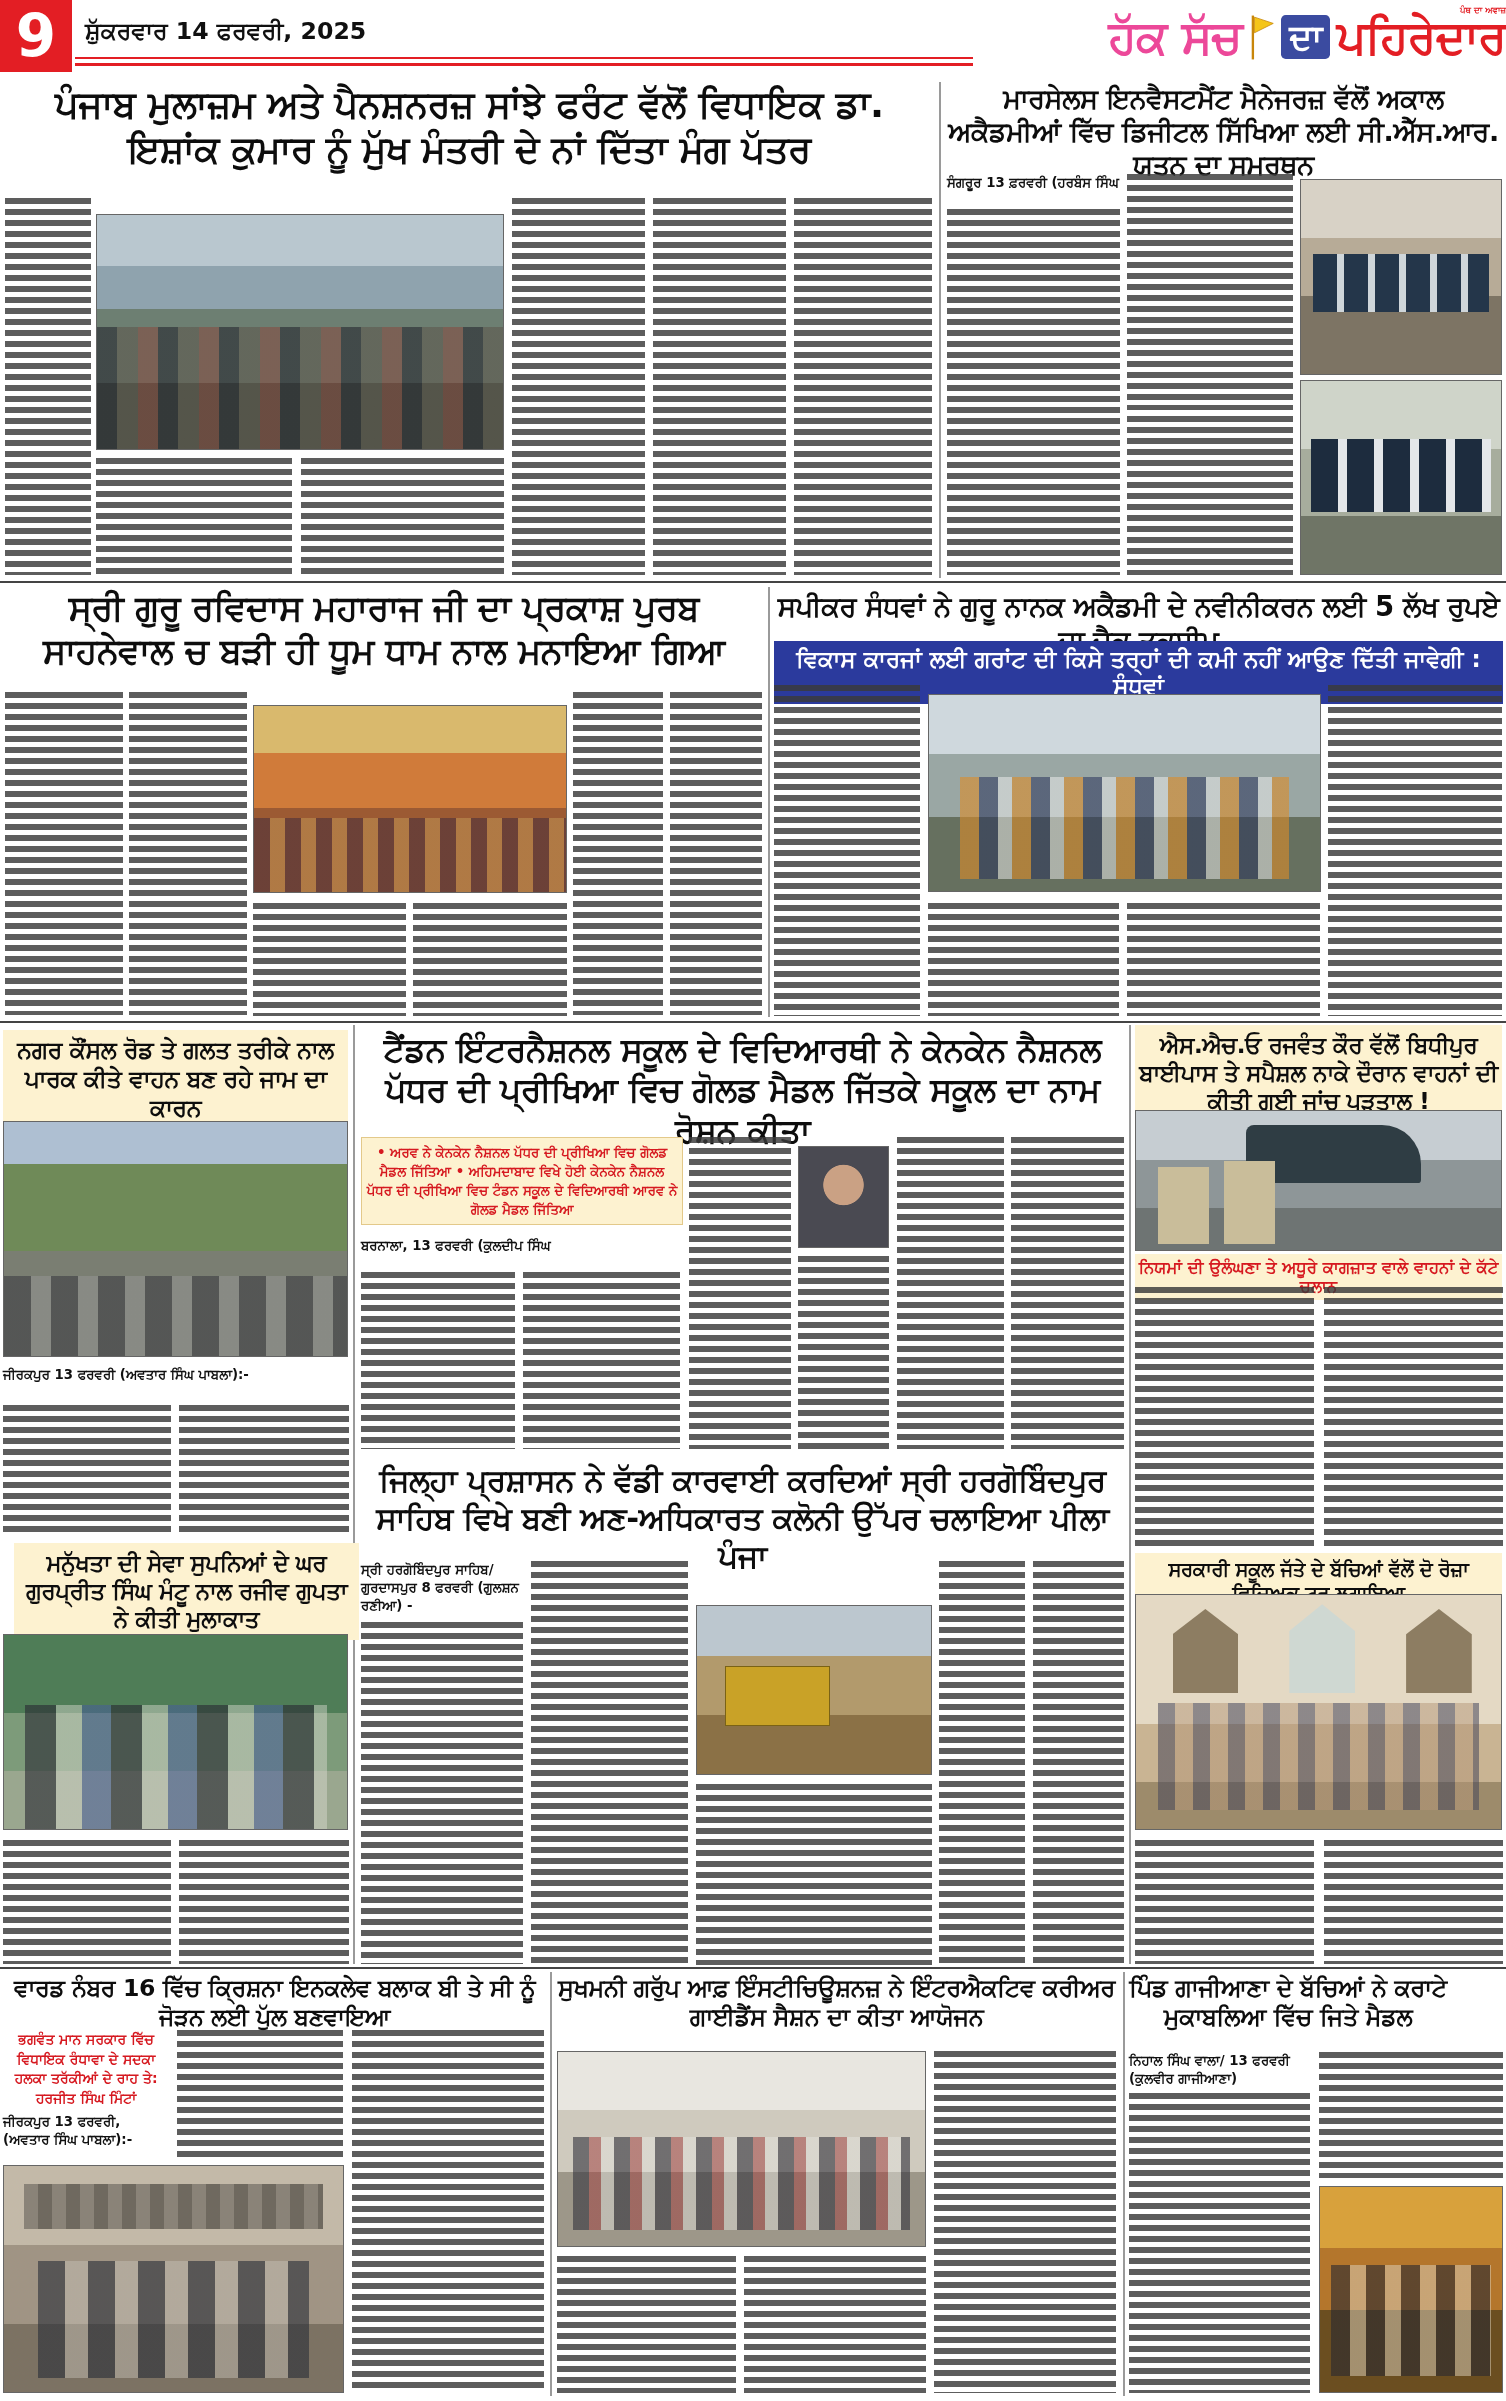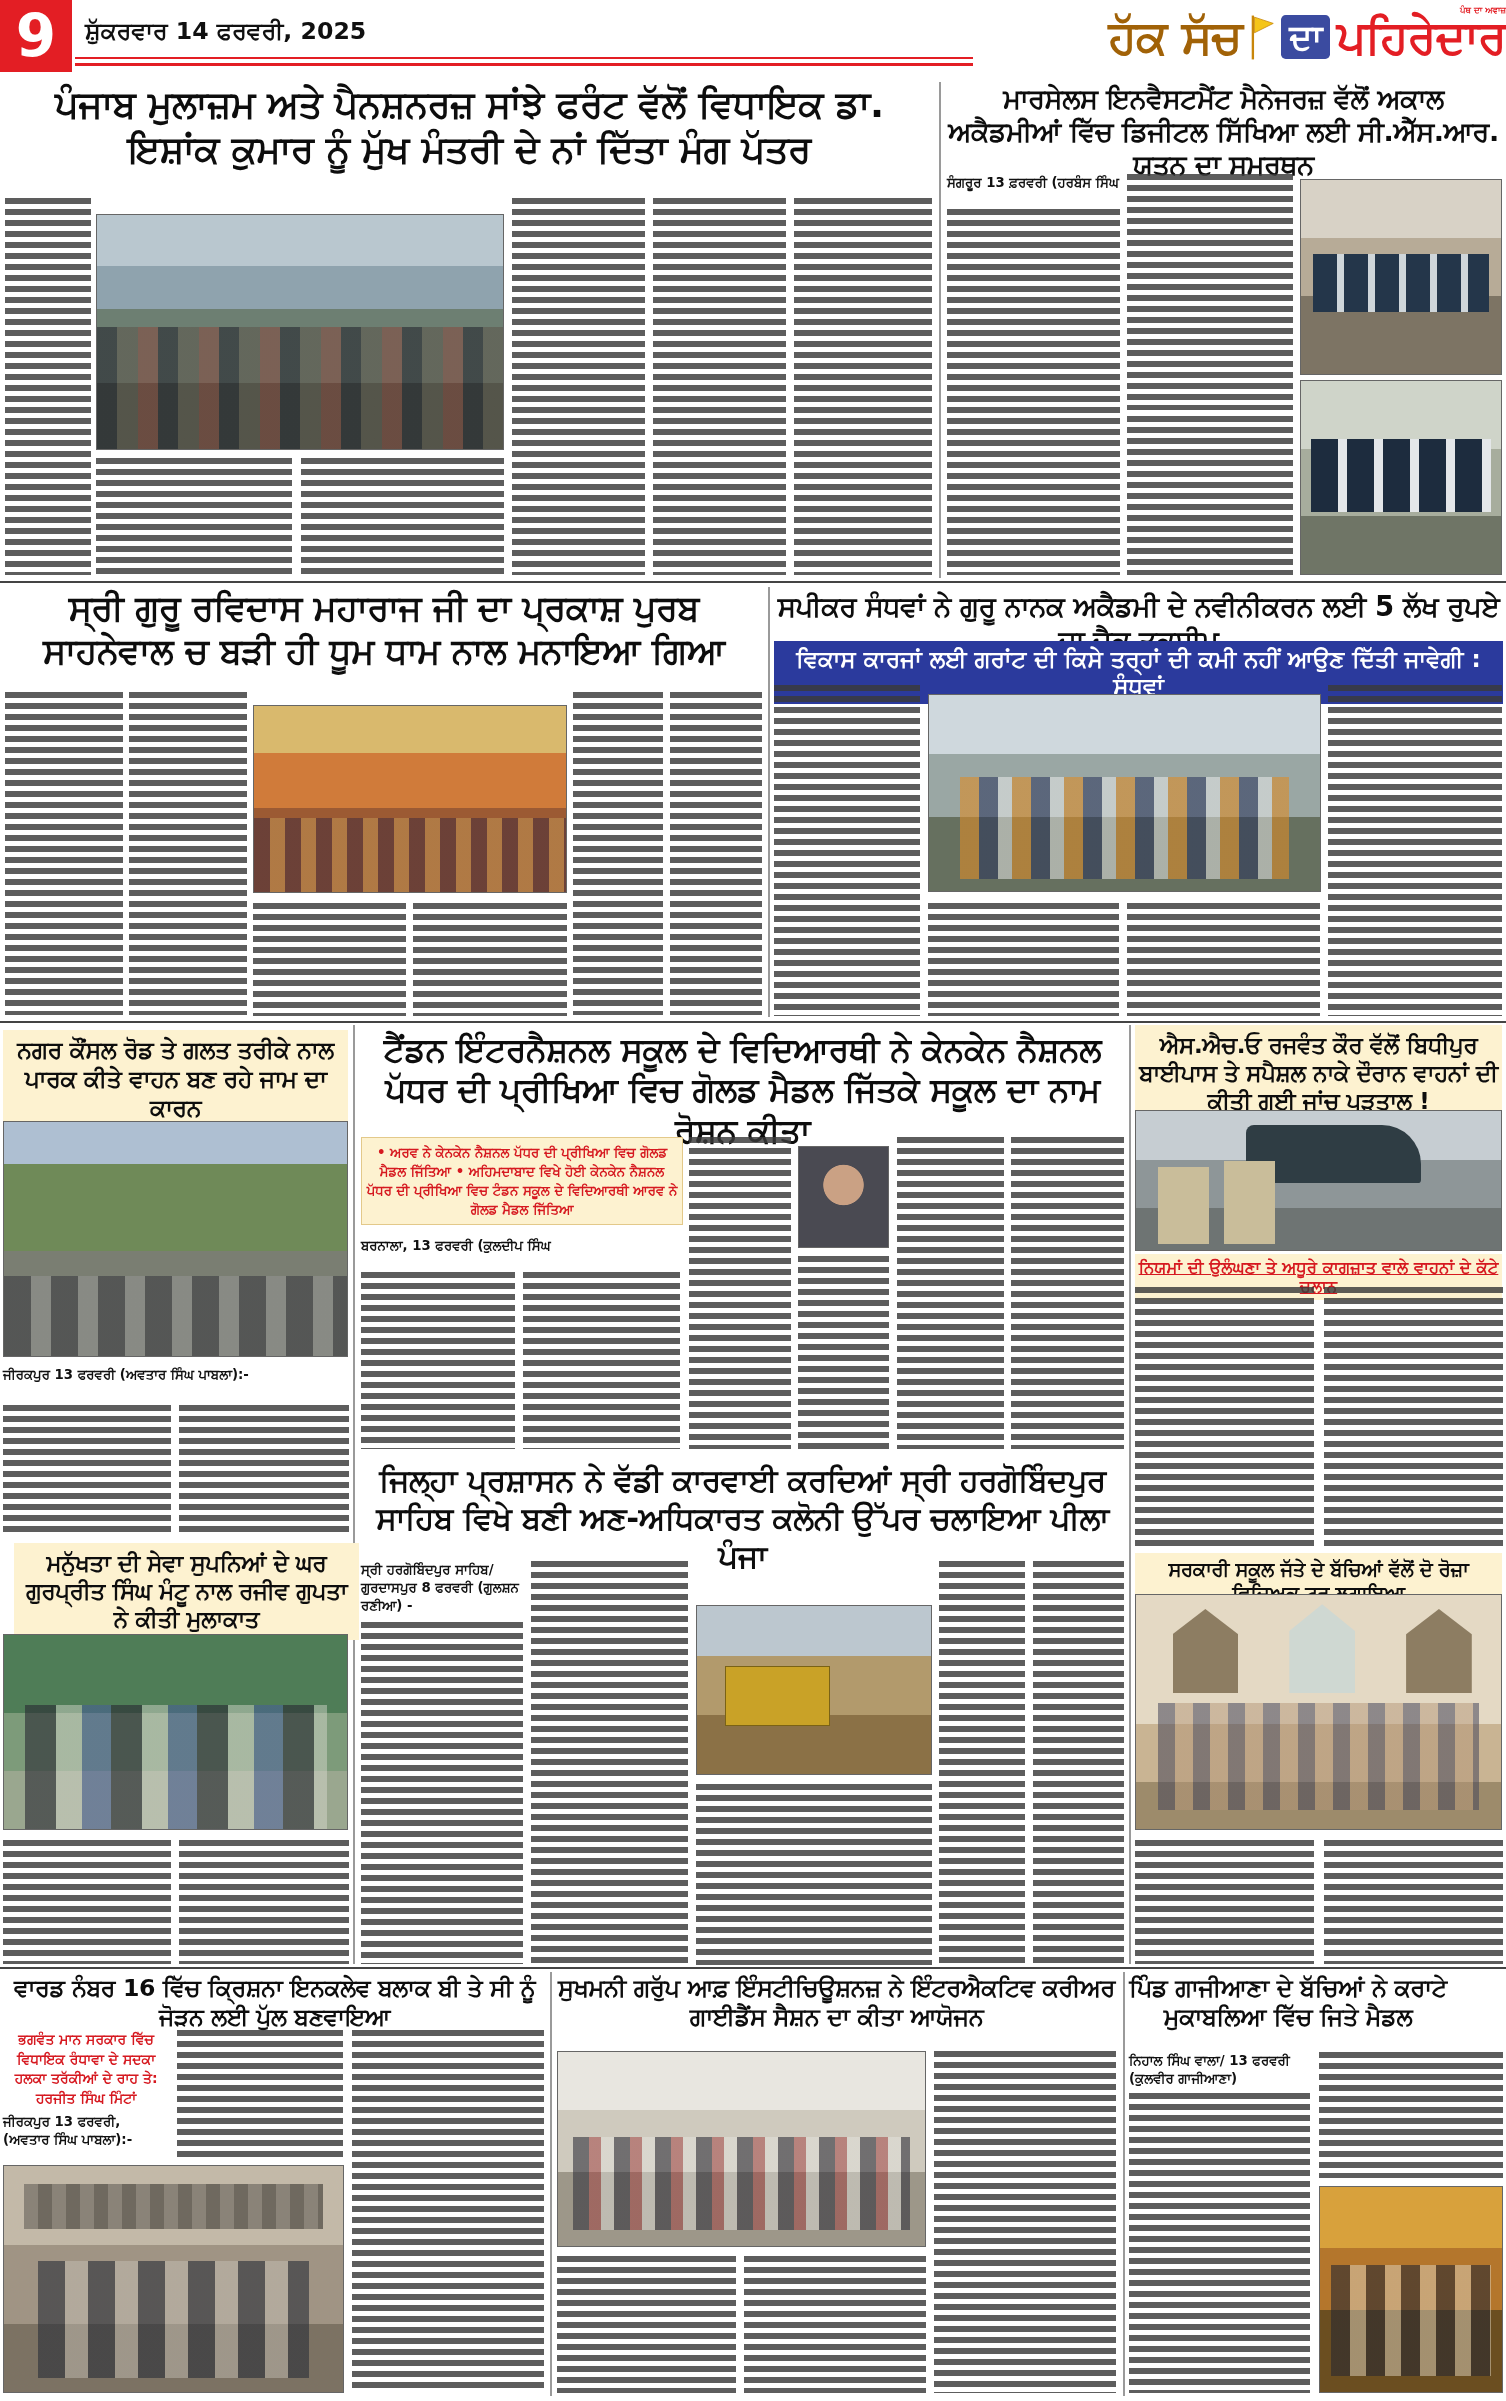--- a/index.html
+++ b/index.html
@@ -30,21 +30,21 @@
   <div class="abs" style="left:0;top:0;width:72px;height:72px;background:#e31e24;color:#fff;font-size:58px;font-weight:bold;display:flex;align-items:center;justify-content:center;">9</div>
 
   <div class="abs" style="left:85px;top:17.3px;font-size:23.6px;font-weight:bold;color:#101010;">ਸ਼ੁੱਕਰਵਾਰ 14 ਫਰਵਰੀ, 2025</div>
 
   <div class="abs" style="left:75px;top:57px;width:911px;height:12.6px;
        background:repeating-linear-gradient(to bottom,#e31e24 0 2.4px,transparent 2.4px 6.3px);"></div>
   <div class="abs" style="left:986px;top:57px;width:520px;height:12.6px;
        background:repeating-linear-gradient(to bottom,#e31e24 0 2.4px,transparent 2.4px 6.3px);"></div>
 
   <div class="abs" style="left:973px;top:3.1px;width:533px;height:68px;background:#fff;display:flex;align-items:center;justify-content:flex-end;gap:6.3px;">
-    <span style="color:#a16207;font-size:46px;font-weight:bold;letter-spacing:-0.8px;">ਹੱਕ ਸੱਚ</span>
+    <span style="color:#ec4899;font-size:46px;font-weight:bold;letter-spacing:-0.8px;">ਹੱਕ ਸੱਚ</span>
     <span style="width:27px;height:47px;display:inline-block;position:relative;">
       <svg width="27" height="47" viewBox="0 0 34 60">
           <line x1="6" y1="2" x2="6" y2="58" stroke="#c8860a" stroke-width="3"></line>
           <polygon points="8,4 32,12 8,24" fill="#f5c518" stroke="#c8860a" stroke-width="1"></polygon>
         </svg>
     </span>
     <span style="background:#3b4ba0;color:#fff;font-size:35px;font-weight:bold;padding:1.6px 7.9px;border-radius:4.7px;">ਦਾ</span>
     <span style="color:#e31e24;font-size:46px;font-weight:bold;letter-spacing:-0.8px;">ਪਹਿਰੇਦਾਰ</span>
     <span style="color:#e31e24;font-size:8.6px;font-weight:bold;position:absolute;right:0;top:1.6px;">ਪੰਥ ਦਾ ਅਵਾਜ਼</span>
   </div>
@@ -154,21 +154,21 @@
 
   <div class="abs vrule" style="left:1129px;top:1025px;height:939px;"></div>
 
   <div class="abs hl cream" style="left:1135px;top:1025px;width:367px;font-size:23px;padding:6.3px 1.6px;">ਐਸ.ਐਚ.ਓ ਰਜਵੰਤ ਕੌਰ ਵੱਲੋਂ ਬਿਧੀਪੁਰ ਬਾਈਪਾਸ ਤੇ ਸਪੈਸ਼ਲ ਨਾਕੇ ਦੌਰਾਨ ਵਾਹਨਾਂ ਦੀ ਕੀਤੀ ਗਈ ਜਾਂਚ ਪੜਤਾਲ !</div>
   <div class="abs photo" style="left:1135px;top:1110px;width:367px;height:141px;background:
        linear-gradient(180deg,#c6cdd2 0 35%,#8e9698 35% 70%,#6e7473 70% 100%);" title="police-checking-car-trunk">
        <div style="position:absolute;left:30%;top:10%;width:48%;height:42%;background:#2f3d44;border-radius:7.9px 39px 3.1px 3.1px;"></div>
        <div style="position:absolute;left:6%;bottom:4%;width:14%;height:56%;background:#c9bd9a;"></div>
        <div style="position:absolute;left:24%;bottom:4%;width:14%;height:60%;background:#c9bd9a;"></div>
   </div>
-  <div class="abs cap-red cream" style="left:1135px;top:1254px;width:367px;font-size:16.5px;padding:3.9px 1.6px;text-decoration:underline;">ਨਿਯਮਾਂ ਦੀ ਉਲੰਘਣਾ ਤੇ ਅਧੂਰੇ ਕਾਗਜ਼ਾਤ ਵਾਲੇ ਵਾਹਨਾਂ ਦੇ ਕੱਟੇ ਚਲਾਨ</div>
+  <div class="abs cap-red cream" style="left:1135px;top:1254px;width:367px;font-size:16.5px;padding:3.9px 1.6px;">ਨਿਯਮਾਂ ਦੀ ਉਲੰਘਣਾ ਤੇ ਅਧੂਰੇ ਕਾਗਜ਼ਾਤ ਵਾਲੇ ਵਾਹਨਾਂ ਦੇ ਕੱਟੇ ਚਲਾਨ</div>
   <div class="abs greek" style="left:1135px;top:1287px;width:179px;height:259px;"></div>
   <div class="abs greek" style="left:1324px;top:1287px;width:179px;height:259px;"></div>
 
   <div class="abs hl cream" style="left:1135px;top:1553px;width:367px;font-size:19.6px;padding:4.7px 1.6px;">ਸਰਕਾਰੀ ਸਕੂਲ ਜੱਤੇ ਦੇ ਬੱਚਿਆਂ ਵੱਲੋਂ ਦੋ ਰੋਜ਼ਾ ਵਿਦਿਅਕ ਟੂਰ ਲਗਾਇਆ</div>
   <div class="abs photo" style="left:1135px;top:1594px;width:367px;height:236px;background:
        linear-gradient(180deg,#e4d9c4 0 55%,#c9b493 55% 80%,#9d8b6b 80% 100%);" title="school-group-at-heritage-monument">
        <div style="position:absolute;left:6%;bottom:8%;width:88%;height:46%;background:
          repeating-linear-gradient(90deg,rgba(70,70,90,.55) 0 17.3px,rgba(180,150,120,.5) 17.3px 35px);"></div>
        <div style="position:absolute;left:10%;top:6%;width:18%;height:36%;background:#8d7d62;clip-path:polygon(50% 0,100% 30%,100% 100%,0 100%,0 30%);"></div>
        <div style="position:absolute;left:42%;top:4%;width:18%;height:38%;background:#cfd8d2;clip-path:polygon(50% 0,100% 30%,100% 100%,0 100%,0 30%);"></div>

